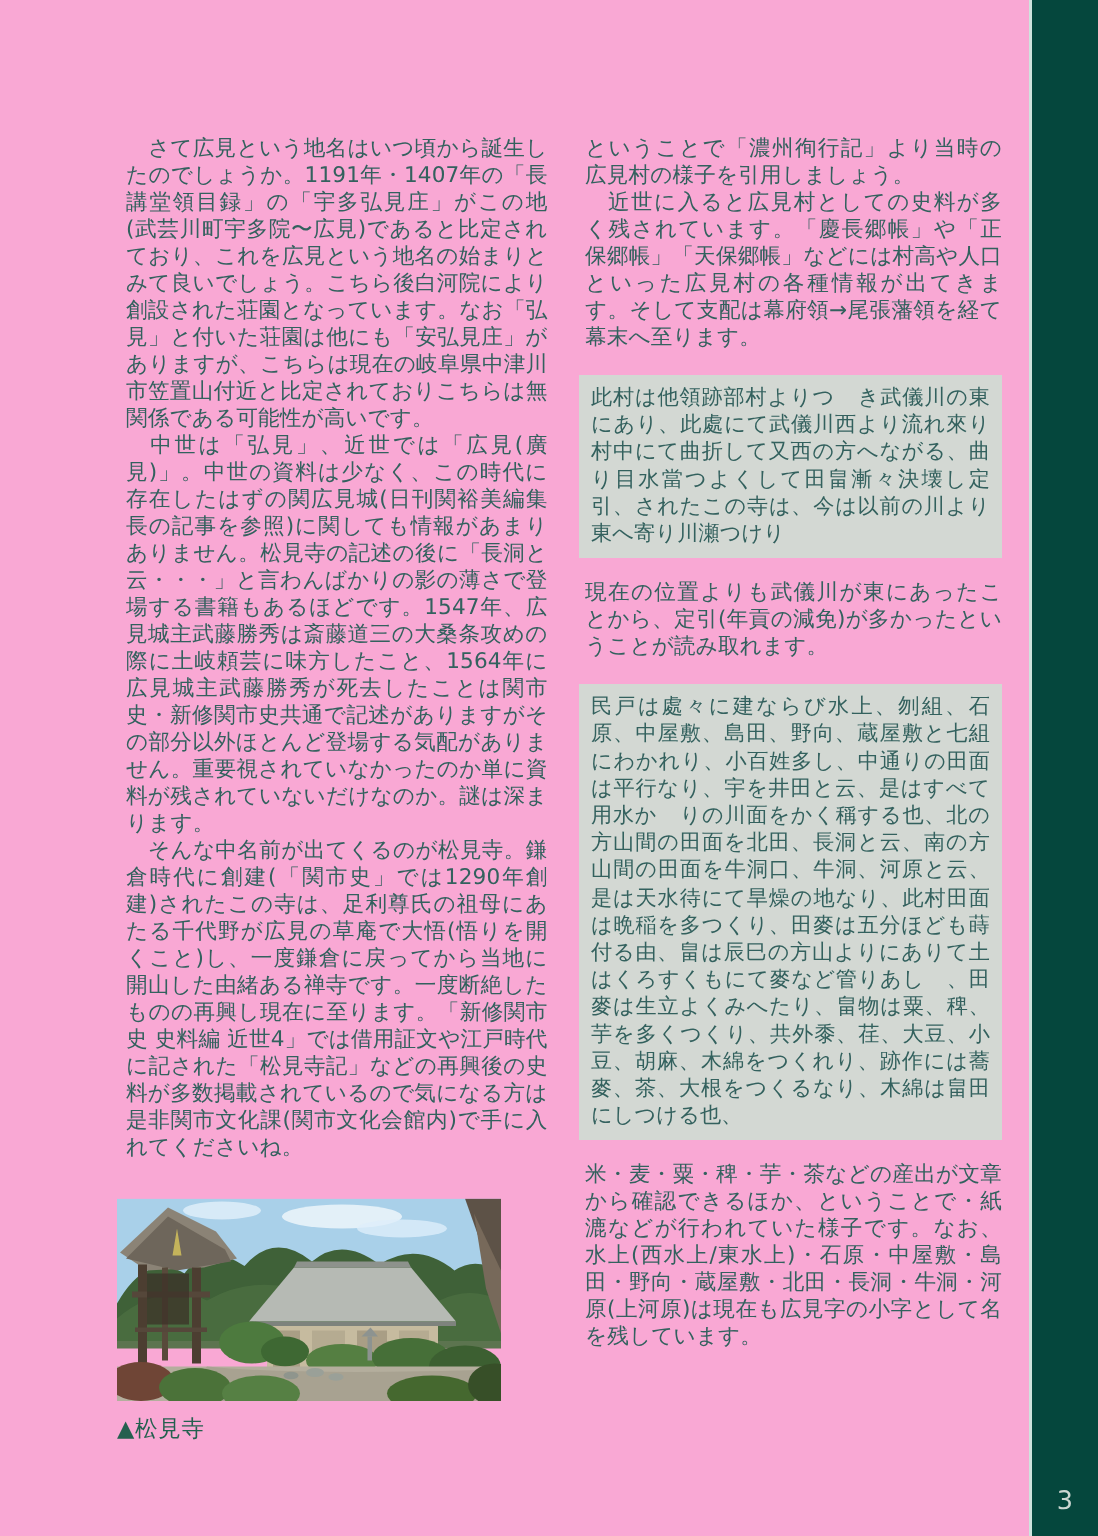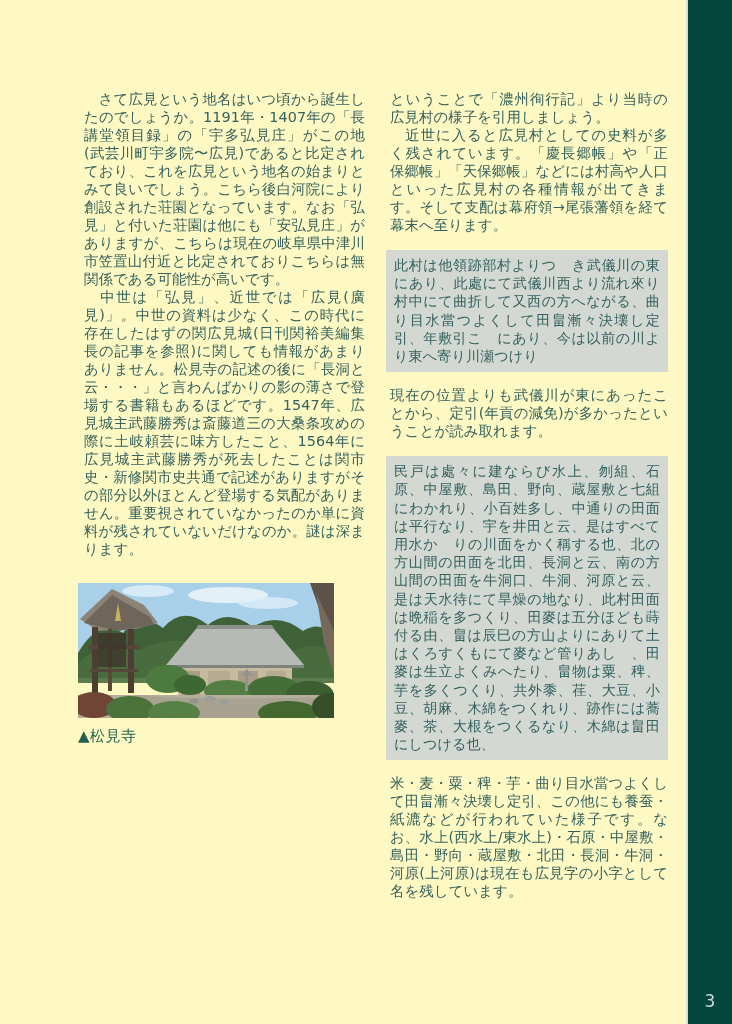--- a/index.html
+++ b/index.html
@@ -13,21 +13,21 @@
   *{box-sizing:border-box;}
   html,body{margin:0;padding:0;}
   body{
     font-family:"DejaVu Sans","Liberation Sans",sans-serif;
     background:#ffffff;
   }
   .page{
     position:relative;
     width:732px;
     height:1024px;
-    background:#fef9c3;
+    background:#f9a8d4;
     overflow:hidden;
     color:var(--text);
   }
   
   .edge-band{
     position:absolute;
     top:0; right:0; bottom:0;
     width:46px;
     background:var(--band);
     border-left:2px solid var(--band-edge);
@@ -85,20 +85,21 @@
   }
 </style>
 </head>
 <body>
 
 <div class="page">
 
   <div class="col col-left">
     <p>　さて広見という地名はいつ頃から誕生したのでしょうか。1191年・1407年の「長講堂領目録」の「宇多弘見庄」がこの地(武芸川町宇多院〜広見)であると比定されており、これを広見という地名の始まりとみて良いでしょう。こちら後白河院により創設された荘園となっています。なお「弘見」と付いた荘園は他にも「安弘見庄」がありますが、こちらは現在の岐阜県中津川市笠置山付近と比定されておりこちらは無関係である可能性が高いです。</p>
     <p>　中世は「弘見」、近世では「広見(廣見)」。中世の資料は少なく、この時代に存在したはずの関広見城(日刊関裕美編集長の記事を参照)に関しても情報があまりありません。松見寺の記述の後に「長洞と云・・・」と言わんばかりの影の薄さで登場する書籍もあるほどです。1547年、広見城主武藤勝秀は斎藤道三の大桑条攻めの際に土岐頼芸に味方したこと、1564年に広見城主武藤勝秀が死去したことは関市史・新修関市史共通で記述がありますがその部分以外ほとんど登場する気配がありません。重要視されていなかったのか単に資料が残されていないだけなのか。謎は深まります。</p>
+    <p>　そんな中名前が出てくるのが松見寺。鎌倉時代に創建(「関市史」では1290年創建)されたこの寺は、足利尊氏の祖母にあたる千代野が広見の草庵で大悟(悟りを開くこと)し、一度鎌倉に戻ってから当地に開山した由緒ある禅寺です。一度断絶したものの再興し現在に至ります。「新修関市史 史料編 近世4」では借用証文や江戸時代に記された「松見寺記」などの再興後の史料が多数掲載されているので気になる方は是非関市文化課(関市文化会館内)で手に入れてくださいね。</p>
 
     <figure>
       <span class="photo">
         <svg width="256" height="135" viewBox="0 0 256 135" xmlns="http://www.w3.org/2000/svg">
 
           <rect x="0" y="0" width="256" height="70" fill="#a9d0e9"></rect>
           <ellipse cx="150" cy="12" rx="40" ry="8" fill="#e9f3fa" opacity="0.9"></ellipse>
           <ellipse cx="190" cy="20" rx="30" ry="6" fill="#ddeefa" opacity="0.8"></ellipse>
           <ellipse cx="70" cy="8" rx="26" ry="6" fill="#e2f0fa" opacity="0.8"></ellipse>
 
@@ -151,23 +152,23 @@
           <ellipse cx="146" cy="119" rx="5" ry="2.5" fill="#9aa098"></ellipse>
         </svg>
       </span>
       <figcaption>▲松見寺</figcaption>
     </figure>
   </div>
 
   <div class="col col-right">
     <p>ということで「濃州徇行記」より当時の広見村の様子を引用しましょう。</p>
     <p>　近世に入ると広見村としての史料が多く残されています。「慶長郷帳」や「正保郷帳」「天保郷帳」などには村高や人口といった広見村の各種情報が出てきます。そして支配は幕府領→尾張藩領を経て幕末へ至ります。</p>
-    <div class="quote-box">此村は他領跡部村よりつゞき武儀川の東にあり、此處にて武儀川西より流れ來り村中にて曲折して又西の方へながる、曲り目水當つよくして田畠漸々決壊し定引、年敷引こゝにあり、今は以前の川より東へ寄り川瀬つけり</div>
+    <div class="quote-box">此村は他領跡部村よりつゞき武儀川の東にあり、此處にて武儀川西より流れ來り村中にて曲折して又西の方へながる、曲り目水當つよくして田畠漸々決壊し定引、されたこの寺は、今は以前の川より東へ寄り川瀬つけり</div>
     <p>現在の位置よりも武儀川が東にあったことから、定引(年貢の減免)が多かったということが読み取れます。</p>
     <div class="quote-box">民戸は處々に建ならび水上、刎組、石原、中屋敷、島田、野向、蔵屋敷と七組にわかれり、小百姓多し、中通りの田面は平行なり、宇を井田と云、是はすべて用水かゝりの川面をかく稱する也、北の方山間の田面を北田、長洞と云、南の方山間の田面を牛洞口、牛洞、河原と云、是は天水待にて旱燥の地なり、此村田面は晩稲を多つくり、田麥は五分ほども蒔付る由、畠は辰巳の方山よりにありて土はくろすくもにて麥など管りあしゝ、田麥は生立よくみへたり、畠物は粟、稗、芋を多くつくり、共外黍、荏、大豆、小豆、胡麻、木綿をつくれり、跡作には蕎麥、茶、大根をつくるなり、木綿は畠田にしつける也、</div>
-    <p>米・麦・粟・稗・芋・曲り目水當つよくして田畠漸々決壊し定引、この他にも養蚕・紙漉などが行われていた様子です。なお、水上(西水上/東水上)・石原・中屋敷・島田・野向・蔵屋敷・北田・長洞・牛洞・河原(上河原)は現在も広見字の小字として名を残しています。</p>
+    <p>米・麦・粟・稗・芋・茶などの産出が文章から確認できるほか、ということで・紙漉などが行われていた様子です。なお、水上(西水上/東水上)・石原・中屋敷・島田・野向・蔵屋敷・北田・長洞・牛洞・河原(上河原)は現在も広見字の小字として名を残しています。</p>
   </div>
 
   <div class="edge-band">
     <span class="page-number">3</span>
   </div>
 
 </div>
 
 </body></html>

